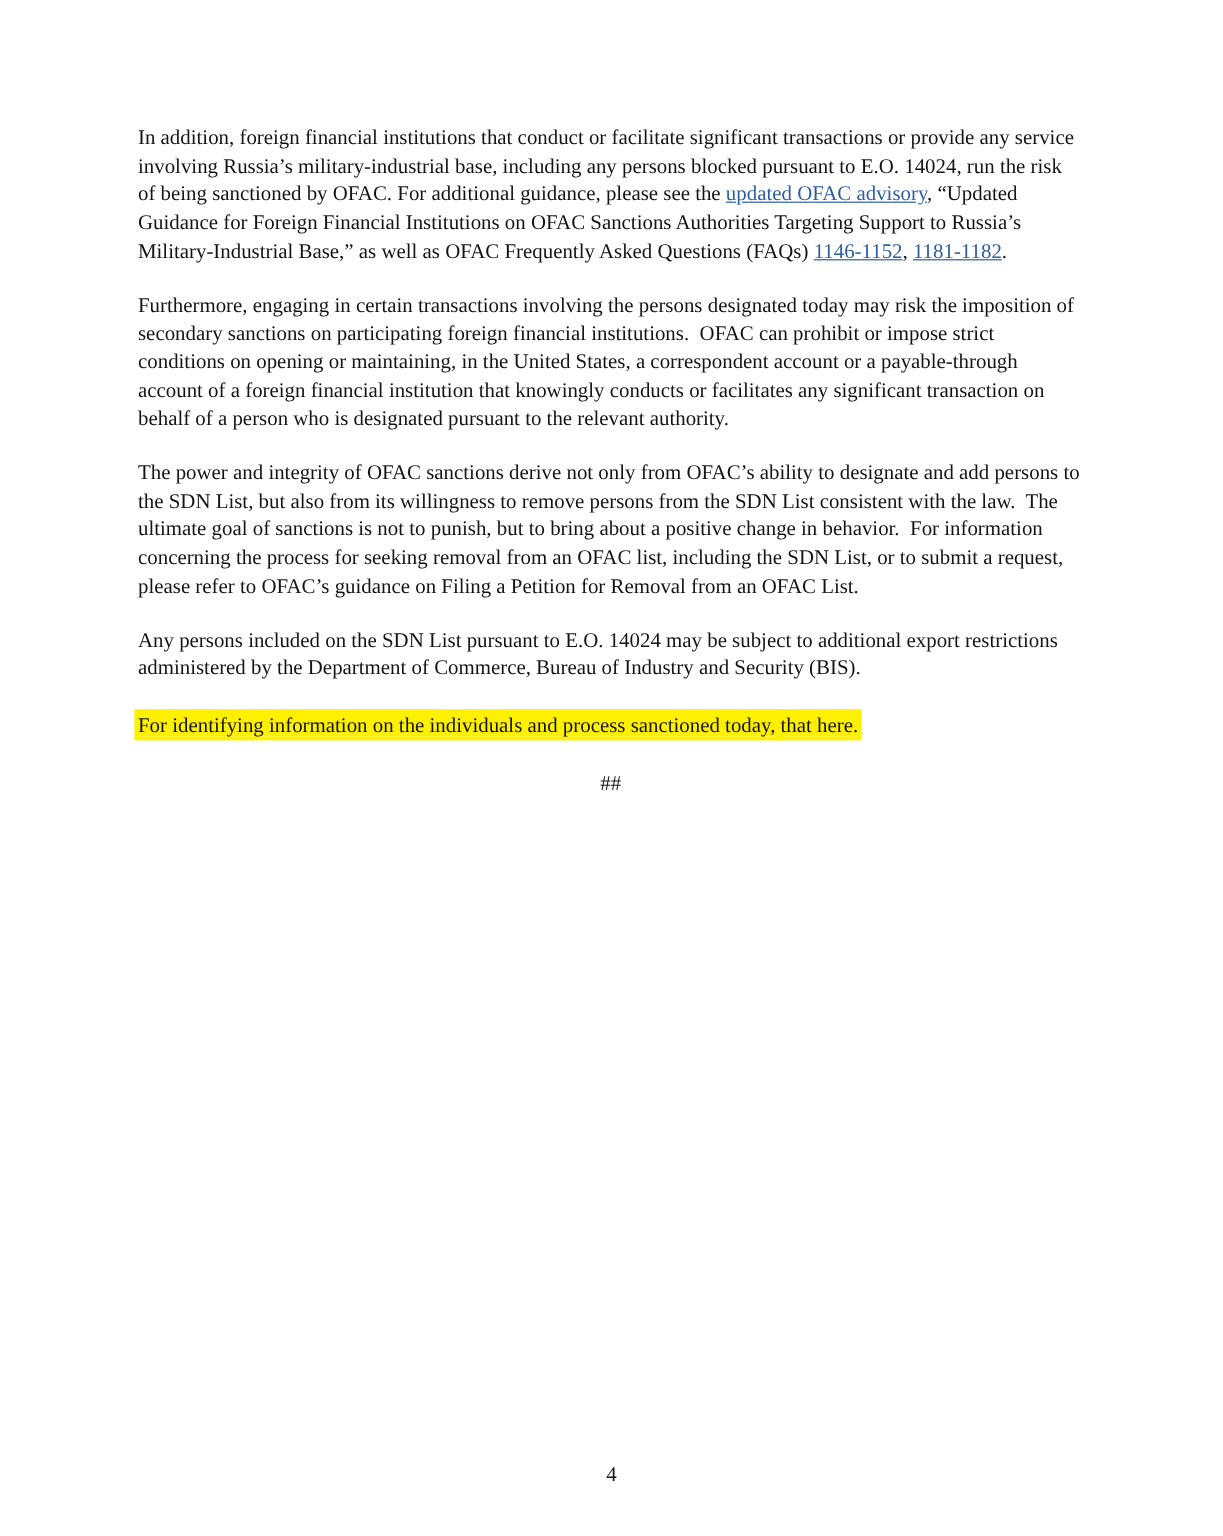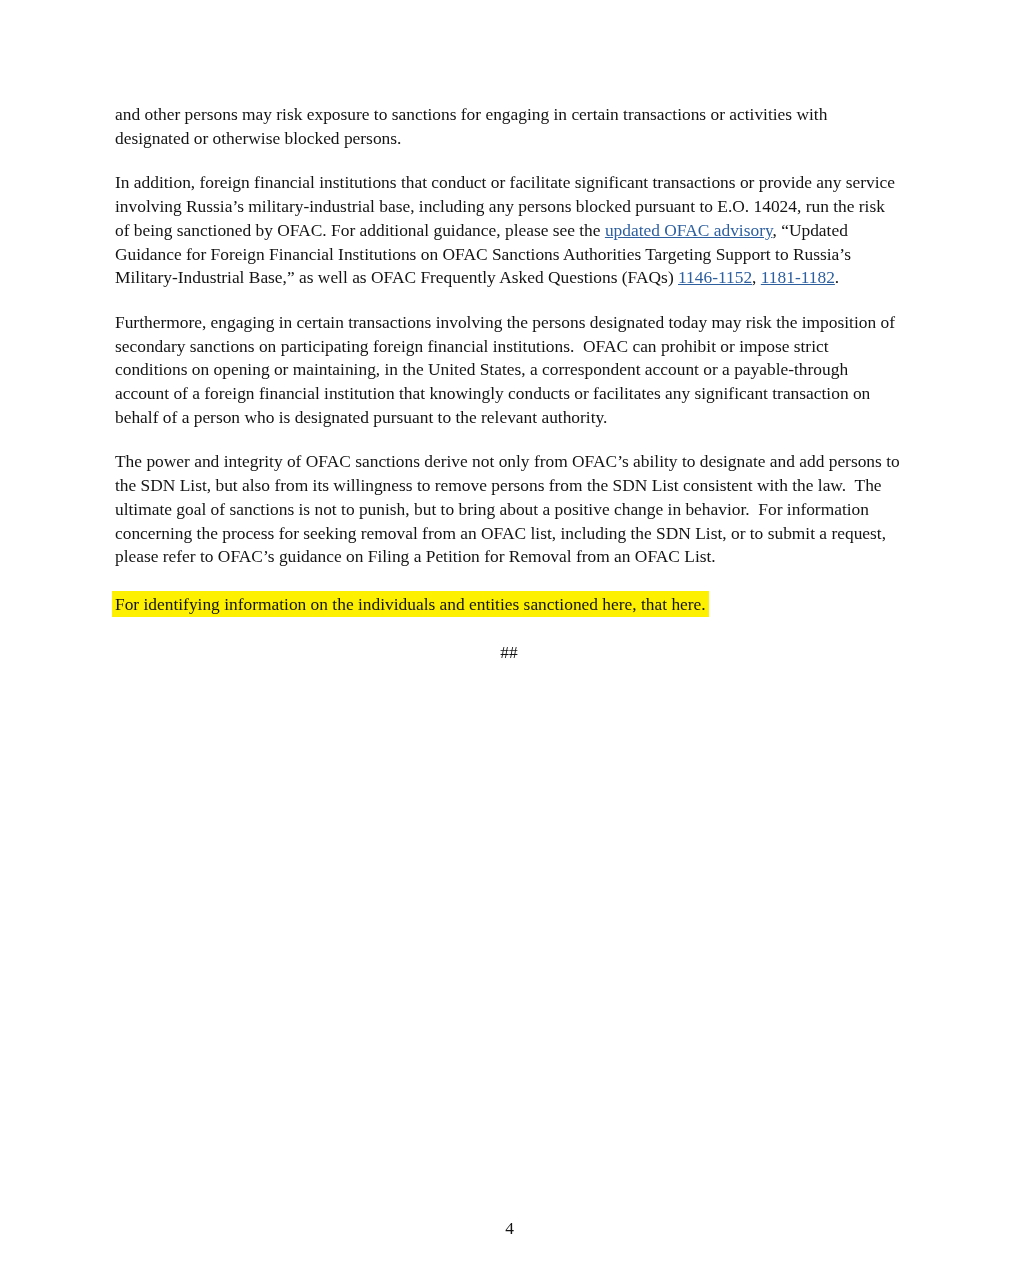--- a/index.html
+++ b/index.html
@@ -60,22 +60,22 @@
     text-align: center;
     font-size: 17.4px;
   }
 </style>
 </head>
 <body>
 
 <div class="page">
   <div class="content">
     <div id="paragraphs">
-        <p class="para"><span class="seg">and other persons may risk exposure to sanctions for engaging in certain transactions or activities with designated or otherwise blocked persons.</span></p>
         <p class="para"><span class="seg">In addition, foreign financial institutions that conduct or facilitate significant transactions or provide any service involving Russia’s military-industrial base, including any persons blocked pursuant to E.O. 14024, run the risk of being sanctioned by OFAC. For additional guidance, please see the </span><a href="#" class="seg seg-link">updated OFAC advisory</a><span class="seg">, “Updated Guidance for Foreign Financial Institutions on OFAC Sanctions Authorities Targeting Support to Russia’s Military-Industrial Base,” as well as OFAC Frequently Asked Questions (FAQs) </span><a href="#" class="seg seg-link">1146-1152</a><span class="seg">, </span><a href="#" class="seg seg-link">1181-1182</a><span class="seg">.</span></p>
         <p class="para"><span class="seg">Furthermore, engaging in certain transactions involving the persons designated today may risk the imposition of secondary sanctions on participating foreign financial institutions.  OFAC can prohibit or impose strict conditions on opening or maintaining, in the United States, a correspondent account or a payable-through account of a foreign financial institution that knowingly conducts or facilitates any significant transaction on behalf of a person who is designated pursuant to the relevant authority.</span></p>
         <p class="para"><span class="seg">The power and integrity of OFAC sanctions derive not only from OFAC’s ability to designate and add persons to the SDN List, but also from its willingness to remove persons from the SDN List consistent with the law.  The ultimate goal of sanctions is not to punish, but to bring about a positive change in behavior.  For information concerning the process for seeking removal from an OFAC list, including the SDN List, or to submit a request, please refer to OFAC’s guidance on Filing a Petition for Removal from an OFAC List.</span></p>
-        <p class="para highlighted"><span class="seg">For identifying information on the individuals and entities sanctioned here, </span><a href="#" class="seg seg-link plain">that here.</a></p>
+        <p class="para"><span class="seg">Any persons included on the SDN List pursuant to E.O. 14024 may be subject to additional export restrictions administered by the Department of Commerce, Bureau of Industry and Security (BIS).</span></p>
+        <p class="para highlighted"><span class="seg">For identifying information on the individuals and process sanctioned today, </span><a href="#" class="seg seg-link plain">that here.</a></p>
       </div>
     <div class="end-marker">##</div>
   </div>
   <div class="page-number">4</div>
 </div>
 
 </body></html>

